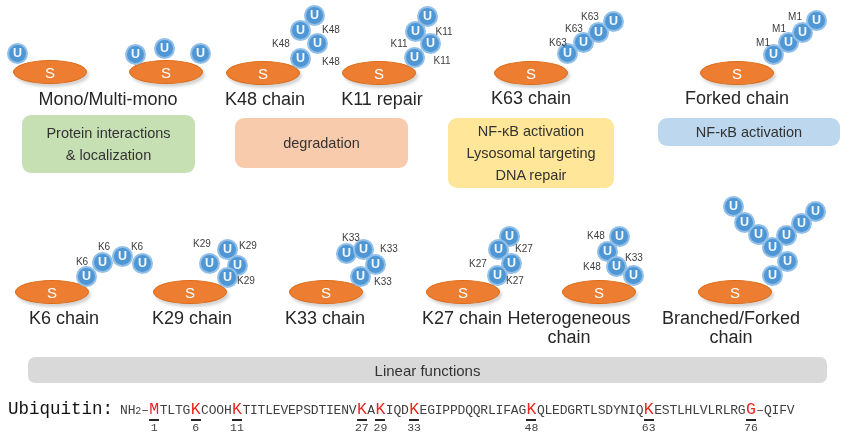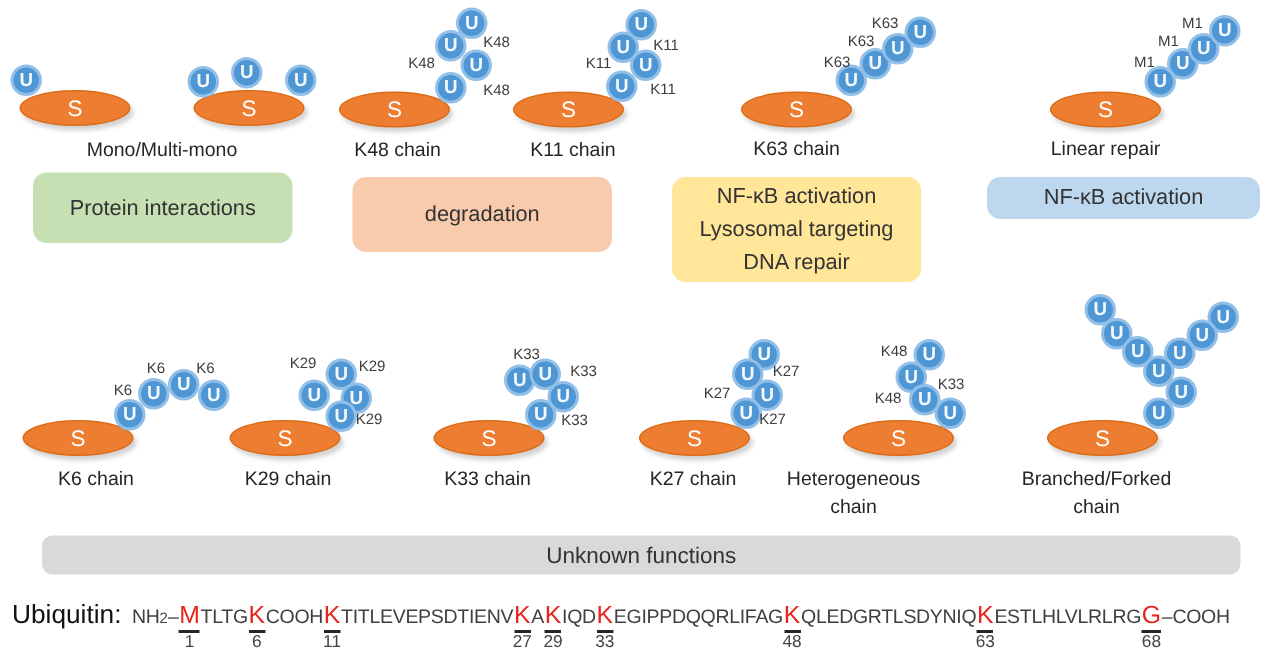--- a/index.html
+++ b/index.html
@@ -10,35 +10,35 @@
      background:#4E96D4;border:2px solid #92BFE8;color:#F3F8FD;
      font-size:12.5px;font-weight:700;display:flex;align-items:center;justify-content:center;line-height:1;}
   
   .s{position:absolute;width:72px;height:22px;border-radius:50%;
      background:#ED7D31;border:1px solid #DC6B16;color:#fff;font-size:15px;
      display:flex;align-items:center;justify-content:center;
      box-shadow:2px 3px 3px rgba(130,130,130,.35);}
   
   .lk{position:absolute;transform:translate(-50%,-50%);font-size:10px;color:#3d3d3d;white-space:nowrap;}
   
-  .nm{position:absolute;transform:translateX(-50%);font-size:13px;color:#262626;
+  .nm{position:absolute;transform:translateX(-50%);font-size:18px;color:#262626;
       white-space:nowrap;text-align:center;line-height:19px;}
   
   .fbox{position:absolute;border-radius:9px;display:flex;flex-direction:column;
         align-items:center;justify-content:center;font-size:14.5px;color:#333;
         line-height:22px;text-align:center;}
-  .box-green{left:22px;top:115px;width:173px;height:47px;background:#C6E0B4;}
+  .box-green{left:22px;top:115px;width:173px;height:58px;background:#C6E0B4;}
   .box-peach{left:235px;top:118px;width:173px;height:50px;background:#F8CBAD;}
   .box-yellow{left:448px;top:118px;width:166px;height:70px;background:#FFE699;}
   .box-blue{left:658px;top:118px;width:182px;height:28px;background:#BDD7EE;}
   .bar{position:absolute;left:28px;top:357px;width:799px;height:26px;background:#D9D9D9;
        border-radius:7px;display:flex;align-items:center;justify-content:center;
        font-size:15px;color:#333;}
   
-  .seqrow{position:absolute;left:8px;top:399px;display:flex;align-items:baseline;white-space:nowrap;}
+  .seqrow{position:absolute;left:8px;top:399px;display:flex;align-items:baseline;white-space:nowrap;font-family:Liberation Mono, monospace;}
   .seqtitle{font-size:17.5px;color:#111;margin-right:7px;}
   .seq{display:flex;align-items:baseline;font-size:13px;letter-spacing:-0.2px;color:#3F3F3F;}
   .seq sub{font-size:10px;letter-spacing:0;}
   .mark{position:relative;display:inline-block;border-bottom:2px solid #262626;margin:0 0.5px;}
   .mark i{font-style:normal;color:#E8251D;font-size:16.5px;letter-spacing:0;}
   .mark b{position:absolute;top:calc(100% + 2px);left:50%;transform:translateX(-50%);
           font-weight:400;font-size:11.5px;color:#444;letter-spacing:0;}
 </style>
 </head>
 <body>
@@ -69,21 +69,21 @@
 
   <div>
     <div class="s" style="left:342px;top:61px">S</div>
     <div class="u" style="left:404px;top:47px">U</div>
     <div class="u" style="left:420px;top:33px">U</div>
     <div class="u" style="left:405px;top:21px">U</div>
     <div class="u" style="left:417px;top:6px">U</div>
     <span class="lk" style="left:444px;top:31px">K11</span>
     <span class="lk" style="left:399px;top:43px">K11</span>
     <span class="lk" style="left:442px;top:60px">K11</span>
-    <div class="nm" style="left:382px;top:90px">K11 chain</div>
+    <div class="nm" style="left:382px;top:90px">K11 repair</div>
   </div>
 
   <div>
     <div class="s" style="left:494px;top:61px">S</div>
     <div class="u" style="left:557px;top:43px">U</div>
     <div class="u" style="left:573px;top:32px">U</div>
     <div class="u" style="left:588px;top:22px">U</div>
     <div class="u" style="left:603px;top:11px">U</div>
     <span class="lk" style="left:590px;top:16px">K63</span>
     <span class="lk" style="left:574px;top:28px">K63</span>
@@ -93,25 +93,26 @@
 
   <div>
     <div class="s" style="left:700px;top:61px">S</div>
     <div class="u" style="left:763px;top:44px">U</div>
     <div class="u" style="left:778px;top:32px">U</div>
     <div class="u" style="left:792px;top:22px">U</div>
     <div class="u" style="left:806px;top:10px">U</div>
     <span class="lk" style="left:795px;top:16px">M1</span>
     <span class="lk" style="left:779px;top:28px">M1</span>
     <span class="lk" style="left:763px;top:42px">M1</span>
-    <div class="nm" style="left:737px;top:89px">Linear repair</div>
+    <div class="nm" style="left:737px;top:89px">Forked chain</div>
   </div>
 
   <div class="fbox box-green">
     <div>Protein interactions</div>
+    <div>&amp; localization</div>
   </div>
   <div class="fbox box-peach">
     <div>degradation</div>
   </div>
   <div class="fbox box-yellow">
     <div>NF-κB activation</div>
     <div>Lysosomal targeting</div>
     <div>DNA repair</div>
   </div>
   <div class="fbox box-blue">
@@ -192,21 +193,21 @@
     <div class="u" style="left:762px;top:237px">U</div>
     <div class="u" style="left:777px;top:251px">U</div>
     <div class="u" style="left:762px;top:265px">U</div>
     <div class="nm" style="left:731px;top:309px">
       <div>Branched/Forked</div>
       <div>chain</div>
     </div>
   </div>
 
   <div class="bar">
-    <span>Unknown functions</span>
+    <span>Linear functions</span>
   </div>
 
   <div class="seqrow">
     <span class="seqtitle">Ubiquitin:</span>
     <span class="seq">
       <span>NH</span>
         <sub>2</sub>
         <span>–</span>
         <span class="mark"><i>M</i><b>1</b></span>
         <span>TLTG</span>
@@ -217,18 +218,18 @@
         <span class="mark"><i>K</i><b>27</b></span>
         <span>A</span>
         <span class="mark"><i>K</i><b>29</b></span>
         <span>IQD</span>
         <span class="mark"><i>K</i><b>33</b></span>
         <span>EGIPPDQQRLIFAG</span>
         <span class="mark"><i>K</i><b>48</b></span>
         <span>QLEDGRTLSDYNIQ</span>
         <span class="mark"><i>K</i><b>63</b></span>
         <span>ESTLHLVLRLRG</span>
-        <span class="mark"><i>G</i><b>68</b></span>
-        <span>–COOH</span>
+        <span class="mark"><i>G</i><b>76</b></span>
+        <span>–QIFV</span>
     </span>
   </div>
 
 </div>
 
 </body></html>

